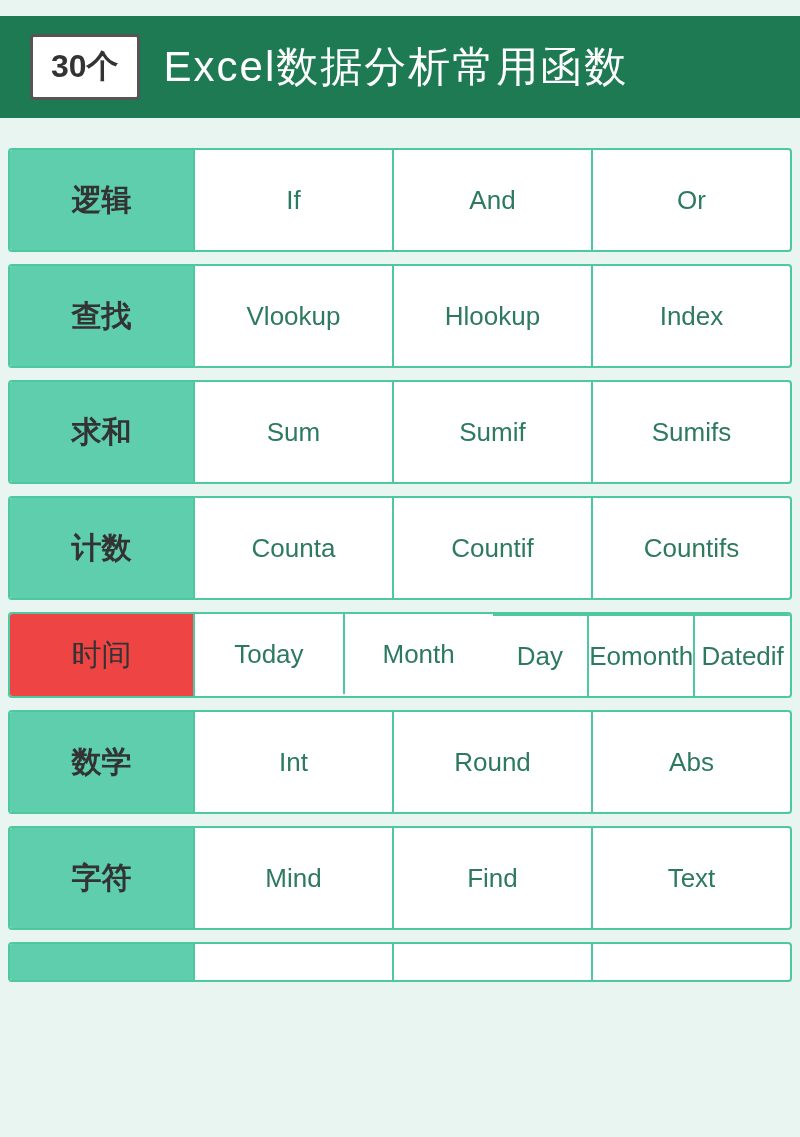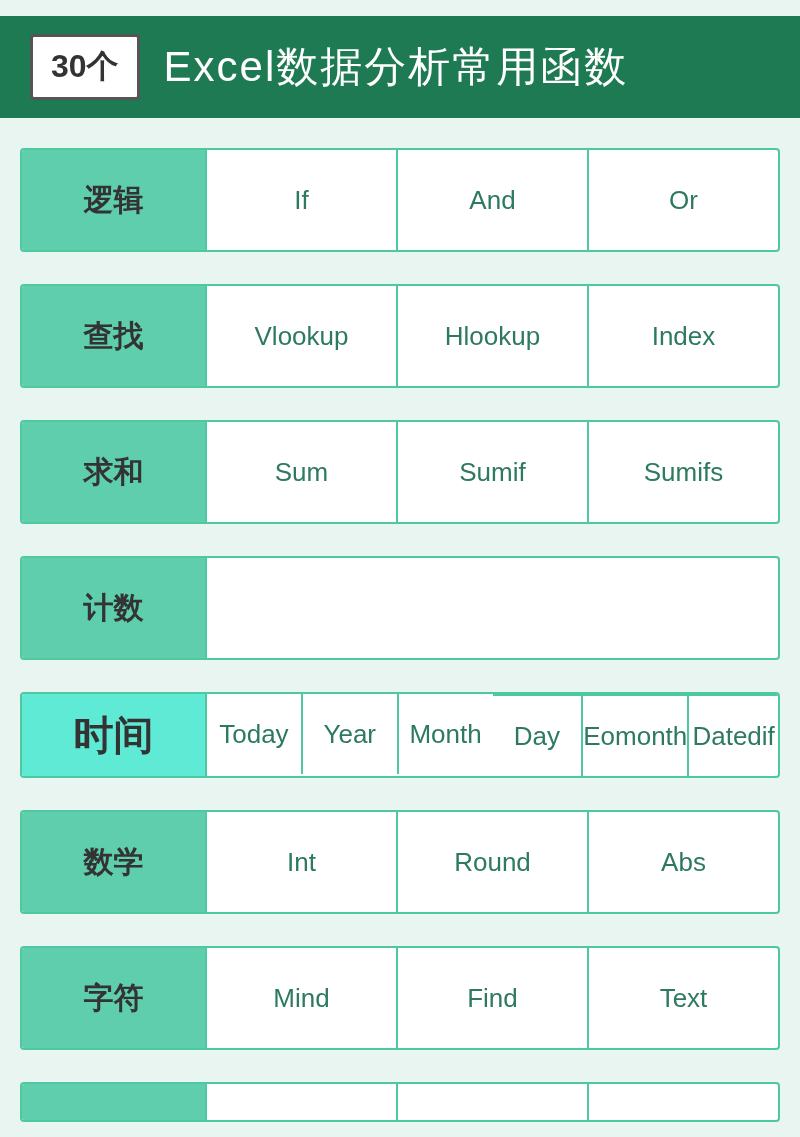--- a/index.html
+++ b/index.html
@@ -37,24 +37,24 @@
     }
 
     .header-title {
       color: white;
       font-size: 42px;
       font-weight: normal;
       letter-spacing: 2px;
     }
 
     .content {
-      padding: 10px 20px;
+      padding: 10px 8px;
       display: flex;
       flex-direction: column;
-      gap: 32px;
+      gap: 12px;
     }
 
     .row-group {
       border: 2px solid #4dc8a0;
       border-radius: 4px;
       background-color: white;
       overflow: hidden;
     }
 
     .row-single {
@@ -75,28 +75,28 @@
       justify-content: center;
       min-width: 185px;
       width: 185px;
       font-size: 30px;
       font-weight: bold;
       color: #333;
       border-right: 2px solid #4dc8a0;
     }
 
     .category-cell-double {
-      background-color: #5eead4;
+      background-color: #ef4444;
       display: flex;
       align-items: center;
       justify-content: center;
       min-width: 185px;
       width: 185px;
-      font-size: 40px;
-      font-weight: bold;
+      font-size: 30px;
+      font-weight: normal;
       color: #333;
       border-right: 2px solid #4dc8a0;
     }
 
     .functions-grid-single {
       display: flex;
       flex: 1;
       align-items: stretch;
     }
 
@@ -185,30 +185,34 @@
           <div class="func-cell">Sum</div>
           <div class="func-cell">Sumif</div>
           <div class="func-cell">Sumifs</div>
         </div>
       </div>
     </div>
 
     <div class="row-group">
       <div class="row-single">
         <div class="category-cell">计数</div>
+        <div class="functions-grid-single">
+          <div class="func-cell">Counta</div>
+          <div class="func-cell">Countif</div>
+          <div class="func-cell">Countifs</div>
+        </div>
       </div>
     </div>
 
     <div class="row-group">
       <div class="row-double">
         <div class="category-cell-double">时间</div>
         <div class="functions-grid-double">
           <div class="func-row">
             <div class="func-cell-double">Today</div>
-            <div class="func-cell-double">Year</div>
             <div class="func-cell-double">Month</div>
           </div>
           <div class="func-row">
             <div class="func-cell-double">Day</div>
             <div class="func-cell-double">Eomonth</div>
             <div class="func-cell-double">Datedif</div>
           </div>
         </div>
       </div>
     </div>

